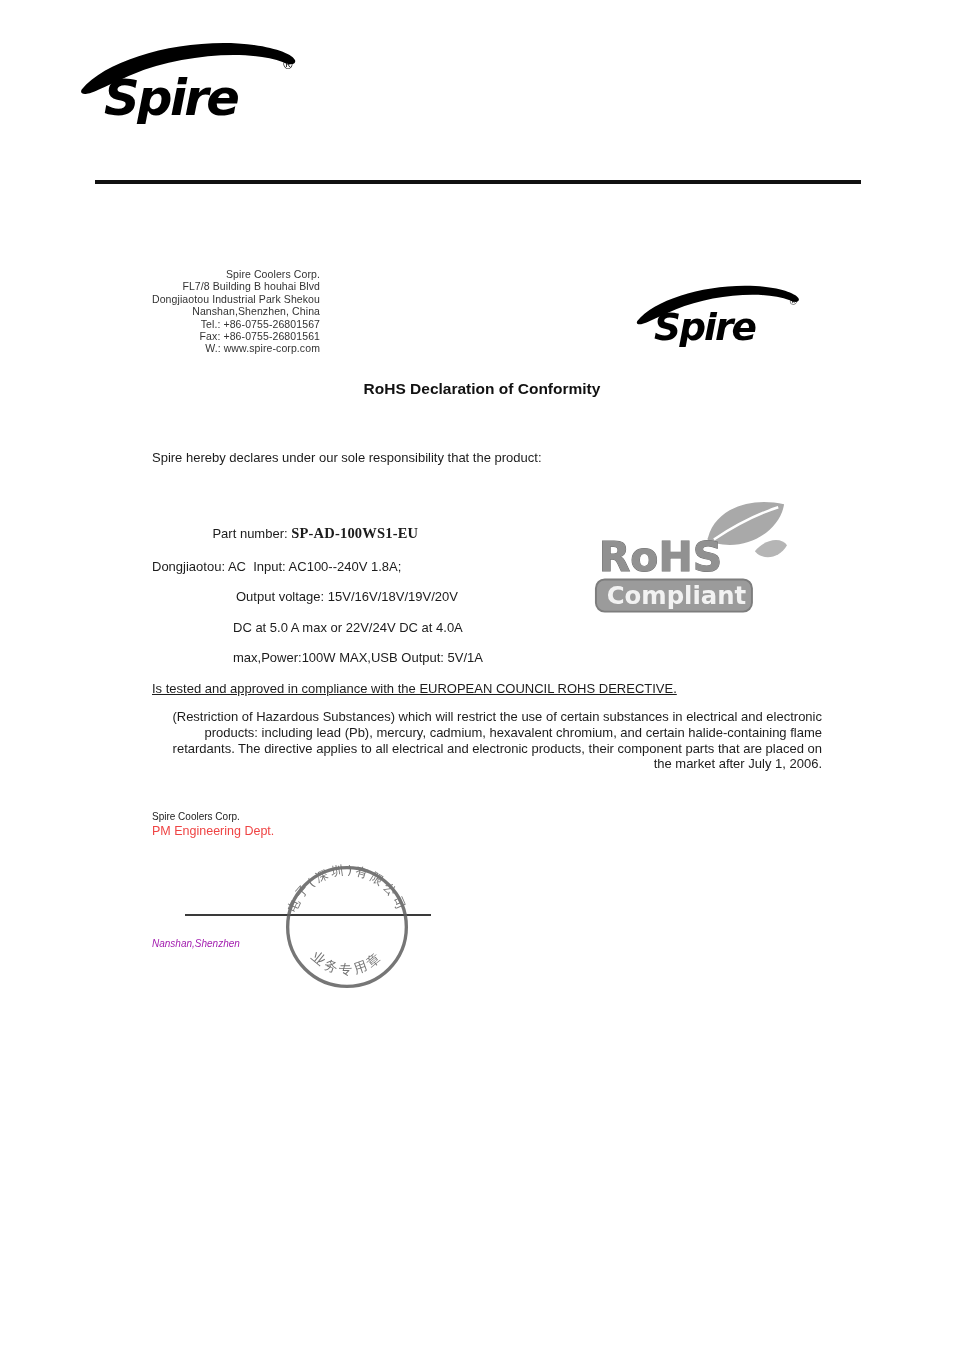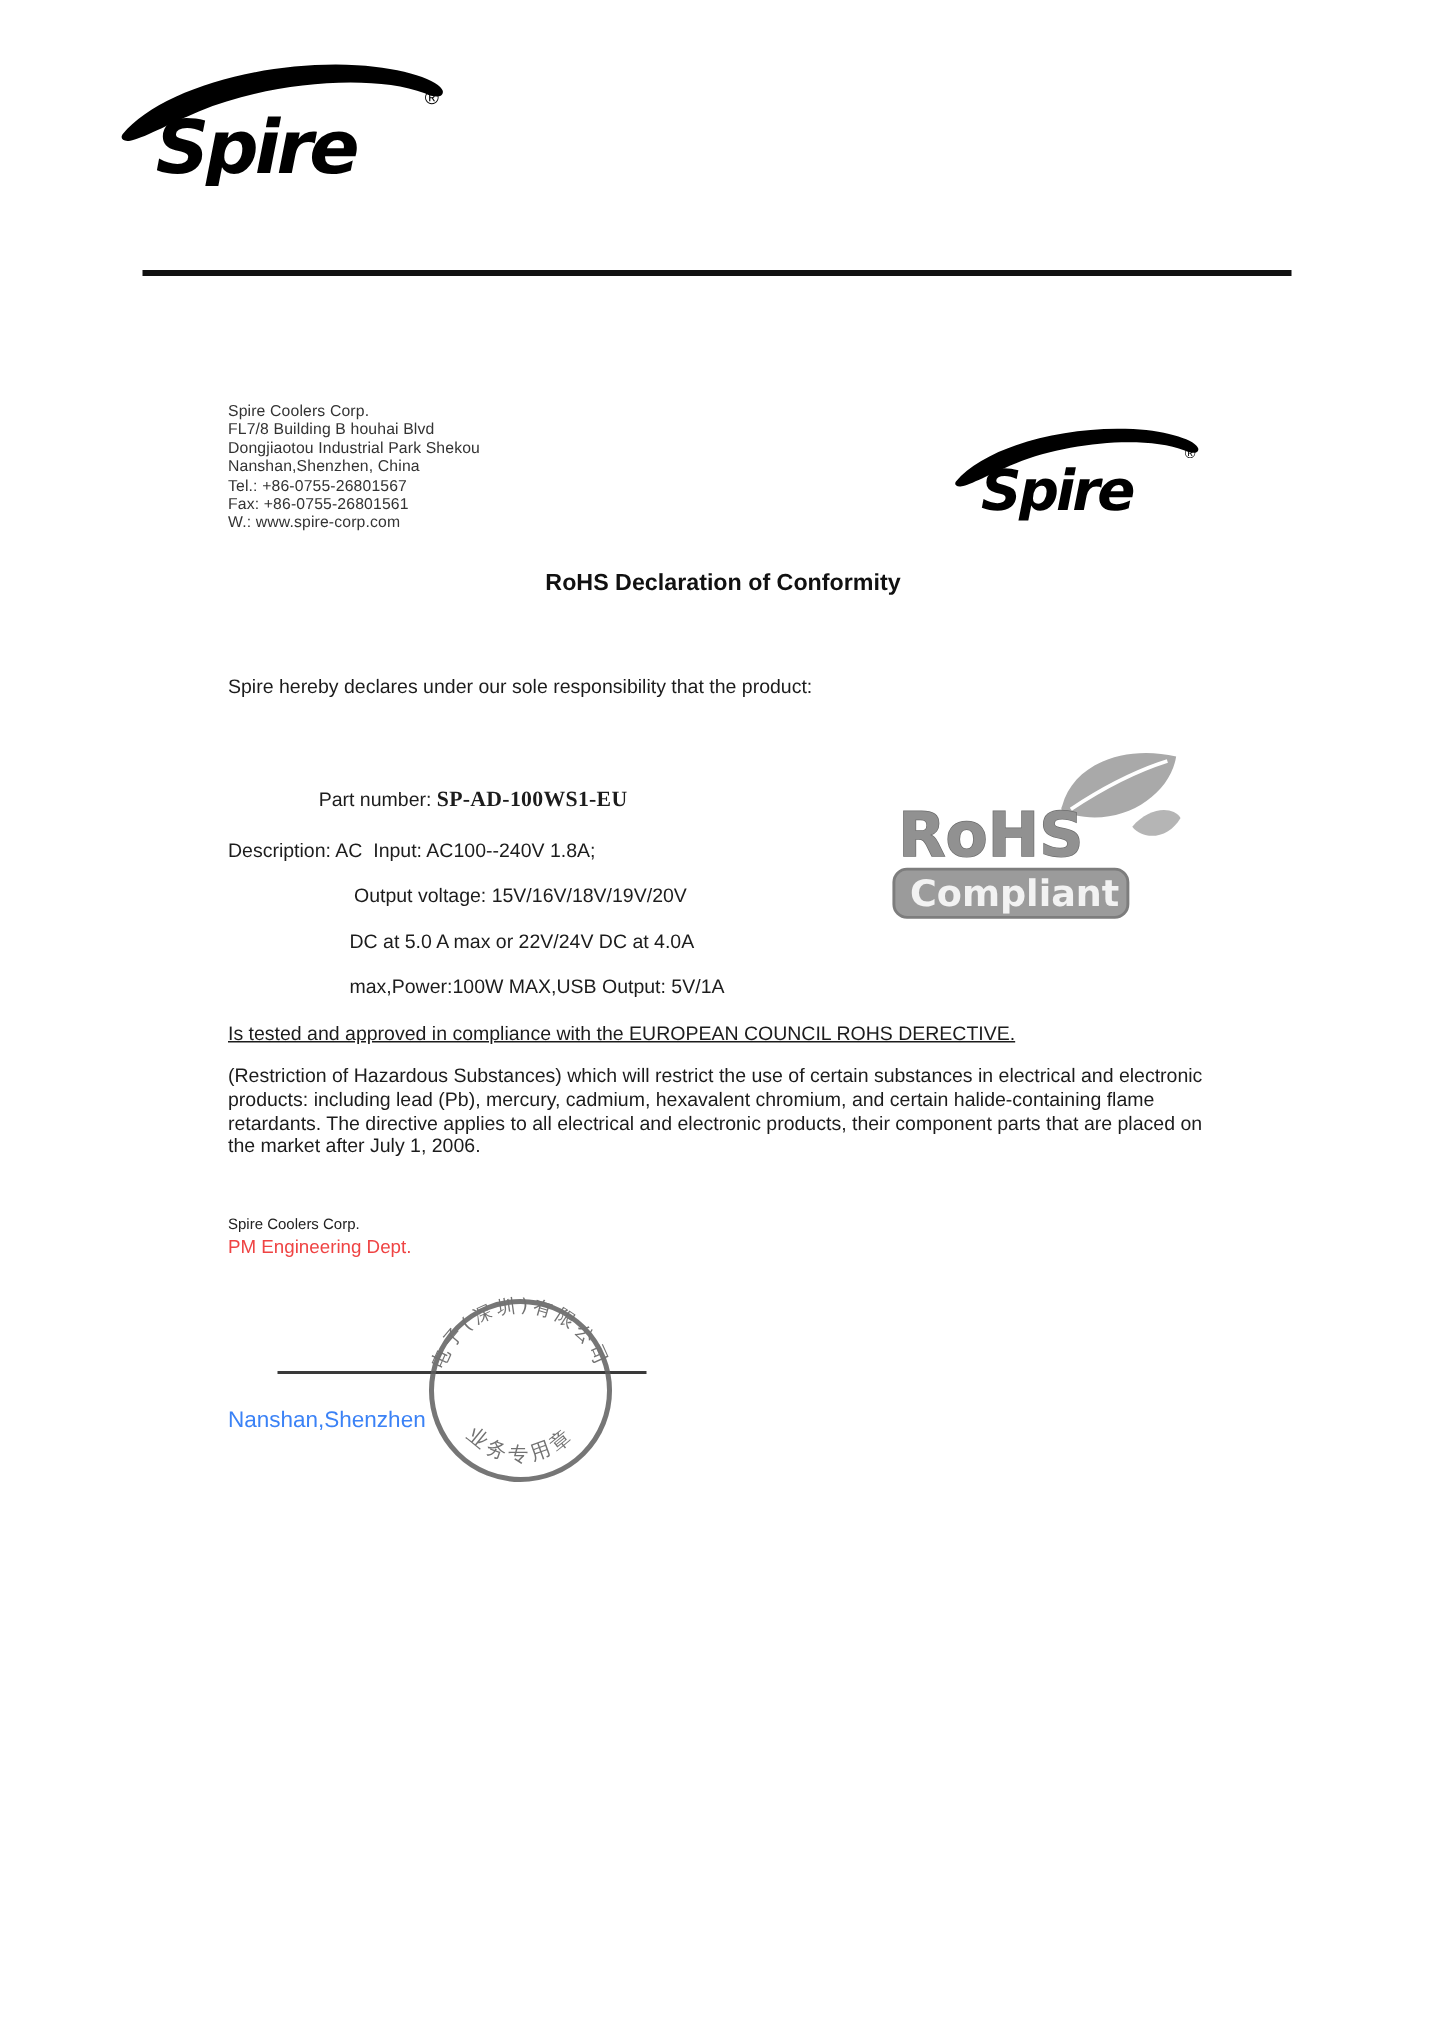--- a/index.html
+++ b/index.html
@@ -6,21 +6,21 @@
   html, body { background: #ffffff; }
   body { font-family: "Liberation Sans", sans-serif; color: #1a1a1a; }
   .page {
     position: relative;
     width: 954px;
     height: 1350px;
     background: #ffffff;
     margin: 0 auto;
     overflow: hidden;
   }
-  .abs { position: absolute; }
+  .abs { position: absolute; text-align: right; }
   .pline { white-space: pre; }
   .addr {
     font-size: 10.5px;
     line-height: 12.4px;
     color: #333333;
     letter-spacing: 0.1px;
   }
   .rule {
     left: 95px; top: 180px; width: 766px; height: 3px;
     border-top: 2px solid #111;
@@ -42,21 +42,21 @@
     letter-spacing: 0.2px;
   }
   .paragraph {
     left: 152px; top: 709px; width: 670px;
     font-size: 13px;
     line-height: 15.8px;
     color: #1c1c1c;
   }
   .sig-small { font-size: 10px; color: #222; }
   .sig-dept { font-size: 12.5px; color: #ef4444; }
-  .sig-loc { font-size: 15px; color: #3b82f6; }
+  .sig-loc { font-size: 10px; color: #a21caf; font-style: italic; }
   .sign-line {
     left: 185px; top: 914px; width: 246px; height: 2px;
     background: #3a3a3a;
   }
   .stamp-wrap { opacity: 0.85; }
 </style>
 </head>
 <body>
 
 <div class="page">
@@ -90,21 +90,21 @@
   </div>
 
   <div class="abs title">RoHS Declaration of Conformity</div>
 
   <div class="abs body-line pline" style="left:152px; top:450px;">Spire hereby declares under our sole responsibility that the product:</div>
 
   <div class="abs body-line pline" style="left:152px; top:510px;">
     <span class="part-label">Part number: </span><span class="part-number">SP-AD-100WS1-EU</span>
   </div>
 
-  <div class="abs body-line pline" style="left:152px; top:559px;">Description: AC  Input: AC100--240V 1.8A;</div>
+  <div class="abs body-line pline" style="left:152px; top:559px;">Dongjiaotou: AC  Input: AC100--240V 1.8A;</div>
   <div class="abs body-line pline" style="left:236px; top:589px;">Output voltage: 15V/16V/18V/19V/20V</div>
   <div class="abs body-line pline" style="left:233px; top:620px;">DC at 5.0 A max or 22V/24V DC at 4.0A</div>
   <div class="abs body-line pline" style="left:233px; top:650px;">max,Power:100W MAX,USB Output: 5V/1A</div>
 
   <div class="abs" style="left:593px; top:498px;">
     <svg width="195" height="118" viewBox="0 0 200 120">
       <path fill="#a9a9a9" d="M 118 40 C 126 10 162 -2 196 6 C 192 32 160 54 126 46 C 120 45 116 43 118 40 Z"></path>
       <path stroke="#ffffff" stroke-width="2.5" fill="none" d="M 124 42 C 145 28 168 16 190 9"></path>
       <path fill="#b5b5b5" d="M 166 54 C 178 40 194 40 199 48 C 191 62 174 64 166 54 Z"></path>
       <text x="6" y="74" font-size="42" font-weight="bold" font-family="'DejaVu Sans', sans-serif" fill="#919191" stroke="#6e6e6e" stroke-width="1" paint-order="stroke">RoHS</text>

